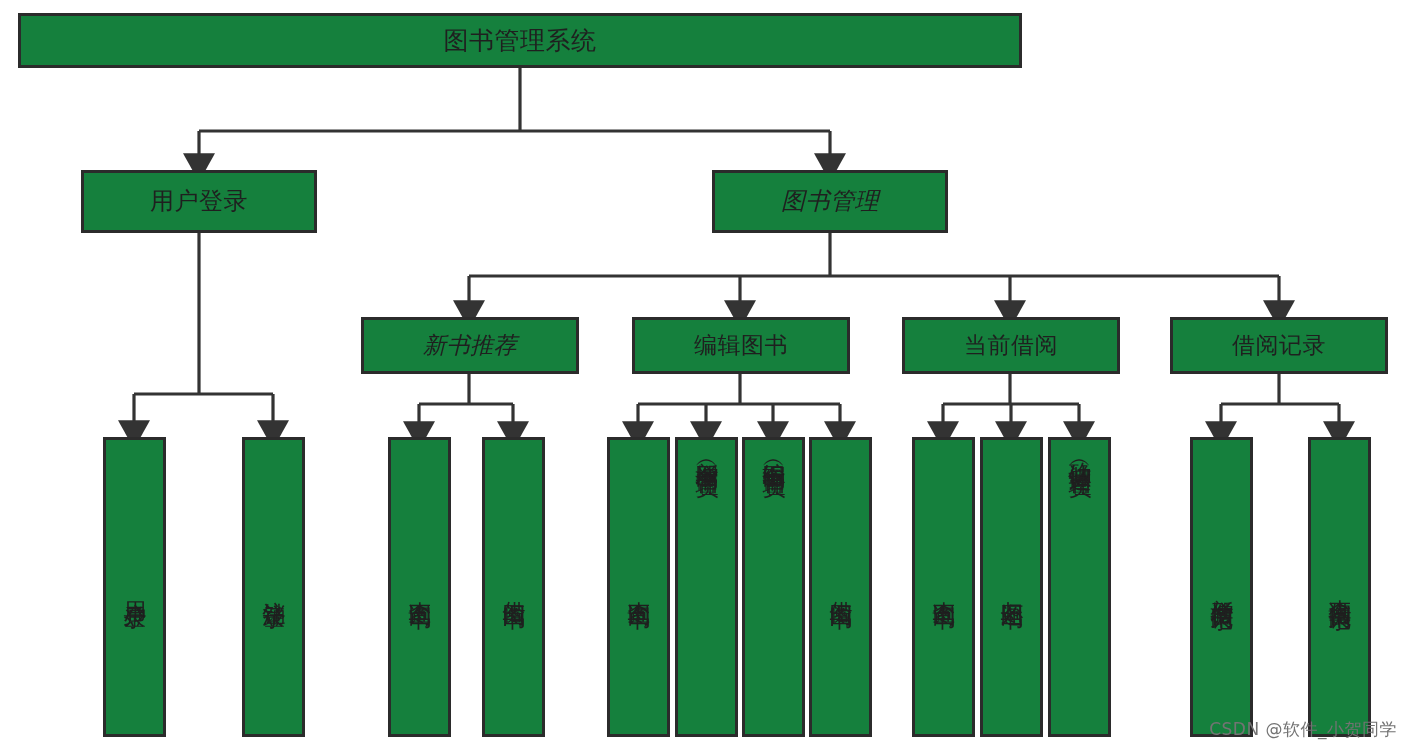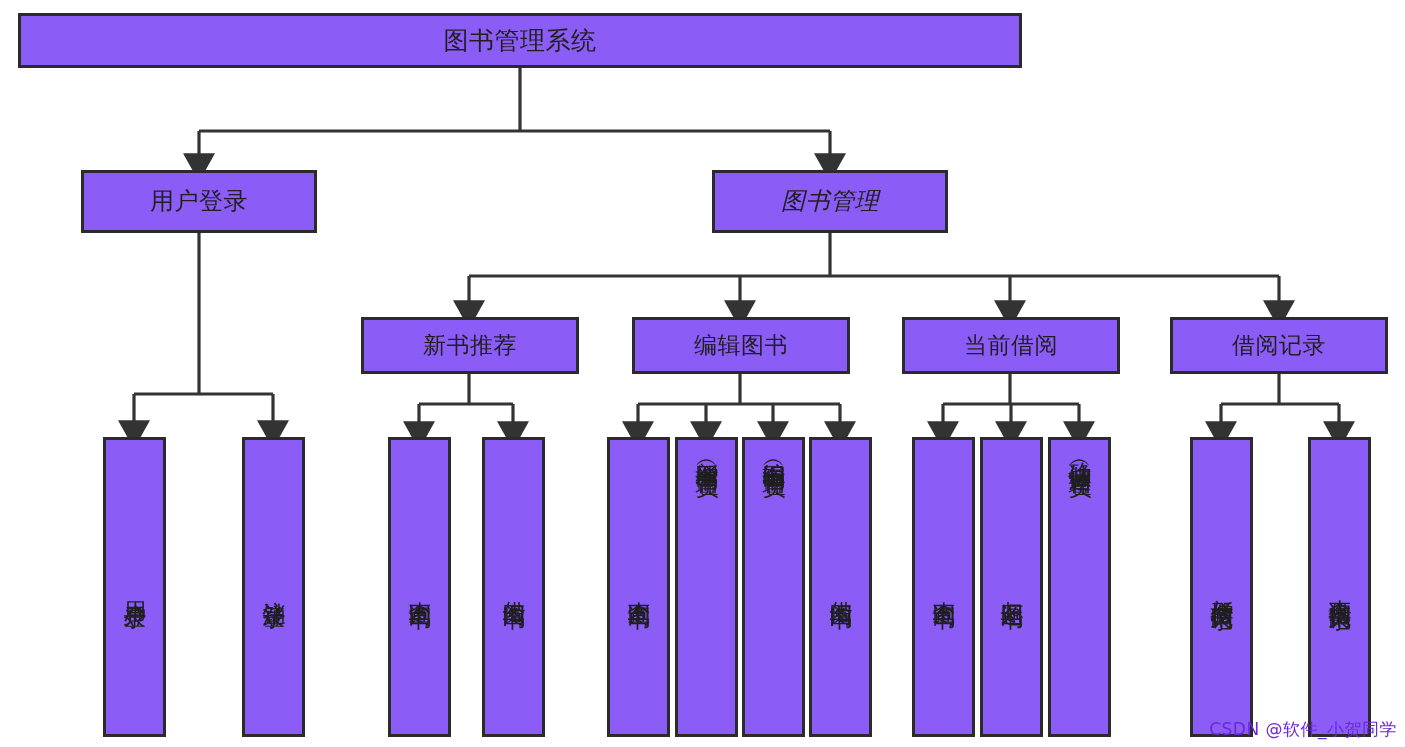--- a/index.html
+++ b/index.html
@@ -25,21 +25,21 @@
     position: absolute;
     left: 0;
     top: 0;
     width: 1405px;
     height: 747px;
     display: block;
   }
   .node-box {
     position: absolute;
     box-sizing: border-box;
-    background: #8b5cf6;
+    background: #15803d;
     border: 3px solid #2b2b2b;
     display: flex;
     align-items: center;
     justify-content: center;
     overflow: hidden;
   }
   .node-label {
     color: #1f1f1f;
     text-align: center;
     line-height: 1.18;
@@ -61,21 +61,21 @@
     line-height: 1.30;
     letter-spacing: 2px;
     white-space: nowrap;
   }
   .leaf.center-v { align-items: center; padding-top: 0; }
   #watermark {
     position: absolute;
     right: 8px;
     bottom: 6px;
     font-size: 17px;
-    color: #6d28d9;
+    color: #737373;
     letter-spacing: 0.5px;
     user-select: none;
     white-space: nowrap;
   }
 </style>
 </head>
 <body>
 
 <div id="diagram-root">
 
@@ -133,21 +133,21 @@
     <span class="node-label">图书管理系统</span>
   </div>
 
   <div class="node-box lvl1" id="box-l1-0" style="left: 81px; top: 170px; width: 236px; height: 63px;">
     <span class="node-label">用户登录</span>
   </div>
   <div class="node-box lvl1" id="box-l1-1" style="left: 712px; top: 170px; width: 236px; height: 63px; font-style: italic;">
     <span class="node-label">图书管理</span>
   </div>
 
-  <div class="node-box lvl2" id="box-l2-0" style="left: 361px; top: 317px; width: 218px; height: 57px;">
+  <div class="node-box lvl2" id="box-l2-0" style="left: 361px; top: 317px; width: 218px; height: 57px; font-style: italic;">
     <span class="node-label">新书推荐</span>
   </div>
   <div class="node-box lvl2" id="box-l2-1" style="left: 632px; top: 317px; width: 218px; height: 57px;">
     <span class="node-label">编辑图书</span>
   </div>
   <div class="node-box lvl2" id="box-l2-2" style="left: 902px; top: 317px; width: 218px; height: 57px;">
     <span class="node-label">当前借阅</span>
   </div>
   <div class="node-box lvl2" id="box-l2-3" style="left: 1170px; top: 317px; width: 218px; height: 57px;">
     <span class="node-label">借阅记录</span>

